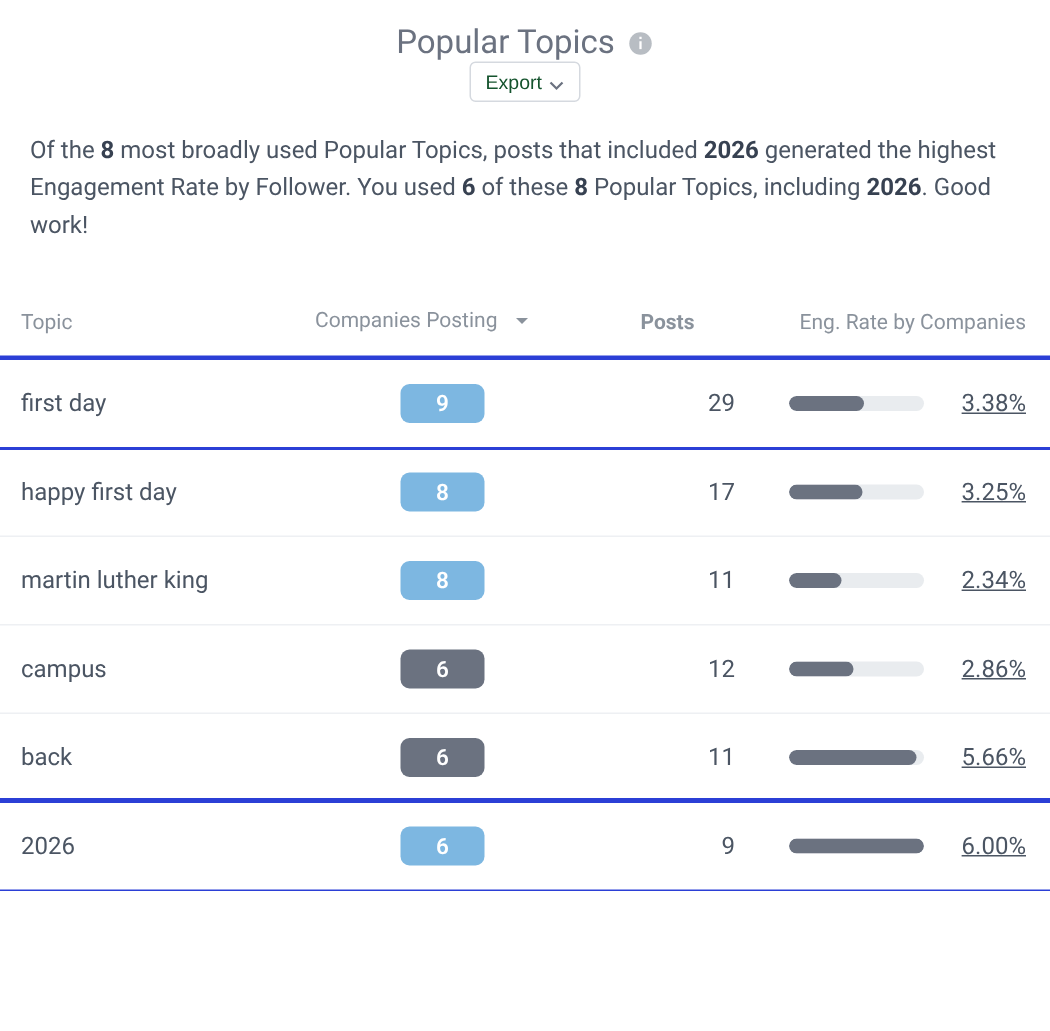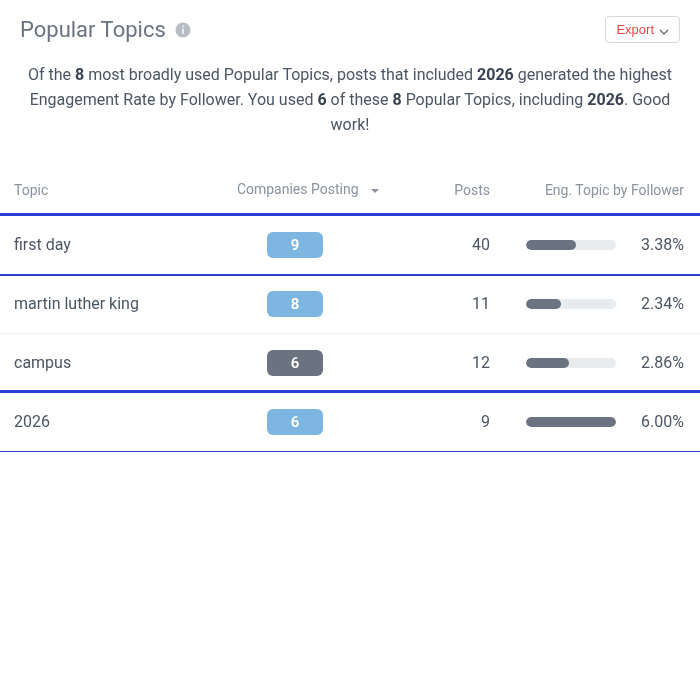--- a/index.html
+++ b/index.html
@@ -11,76 +11,76 @@
     width: 700px;
   }
   .card {
     width: 700px;
   }
   .header {
     display: flex;
     align-items: center;
     justify-content: space-between;
     padding: 16px 20px 6px 20px;
+    flex-direction: column;
   }
   .title-wrap {
     display: flex;
     align-items: center;
     gap: 8px;
   }
   .title {
     font-size: 22px;
     font-weight: 400;
     color: #6b7280;
   }
   .info-icon {
     width: 18px; height: 18px;
     display: inline-flex; align-items: center; justify-content: center;
     color: #b0b6bd;
   }
   .export-btn {
     border: 1px solid #d5d9df;
     background: #fff;
-    color: #ef4444;
+    color: #14532d;
     font-size: 13px;
     padding: 5px 10px;
     border-radius: 4px;
     display: inline-flex;
     align-items: center;
     gap: 5px;
     cursor: pointer;
   }
   .chevron-down { width: 10px; height: 10px; display:inline-block; }
   .summary {
     padding: 14px 20px 28px 20px;
     color: #4b5563;
     font-size: 16px;
     line-height: 1.55;
-    text-align: center;
   }
   .summary b { color: #374151; font-weight: 700; }
 
   table.topics {
     width: 100%;
     border-collapse: collapse;
     table-layout: fixed;
   }
   table.topics thead th {
     font-weight: 400;
     font-size: 14px;
     color: #8a929c;
     text-align: left;
     padding: 16px 10px;
     border-bottom: 1px solid #e8eaee;
     background: #fff;
     white-space: nowrap;
   }
   table.topics thead th:first-child { padding-left: 14px; }
-  table.topics thead th.col-companies { text-align: right; }
-  table.topics thead th.col-posts { text-align: right; }
+  table.topics thead th.col-companies { text-align: left; }
+  table.topics thead th.col-posts { text-align: center; font-weight: bold; }
   table.topics thead th.col-rate { text-align: right; padding-right: 16px; }
 
   .sort-caret {
     display:inline-block; margin-left:8px; vertical-align: middle;
     color:#8a929c;
   }
 
   table.topics tbody td {
     padding: 16px 10px;
     border-bottom: 1px solid #eef0f3;
@@ -105,20 +105,21 @@
     text-align: center;
   }
   .pill.used-true { background: #7db7e1; }
   .pill.used-false { background: #6b7280; }
 
   .rate-cell {
     display: flex;
     align-items: center;
     justify-content: flex-end;
     gap: 14px;
+    text-decoration: underline;
   }
   .bar {
     width: 90px;
     height: 10px;
     background: #e9ecef;
     border-radius: 5px;
     position: relative;
     overflow: hidden;
     flex-shrink: 0;
   }
@@ -190,34 +191,47 @@
         <th><span>Topic</span></th>
         <th class="col-companies">
           <span>Companies Posting</span>
           <span class="sort-caret">
             <svg width="10" height="10" viewBox="0 0 10 10">
                 <path d="M1 3 L5 7 L9 3 Z" fill="#8a929c"></path>
               </svg>
           </span>
         </th>
         <th class="col-posts"><span>Posts</span></th>
-        <th class="col-rate"><span>Eng. Topic by Follower</span></th>
+        <th class="col-rate"><span>Eng. Rate by Companies</span></th>
       </tr>
     </thead>
     <tbody id="rows-body">
     <tr class="highlighted">
           <td><span>first day</span></td>
           <td class="col-companies"><span class="pill used-true">9</span></td>
-          <td class="col-posts"><span>40</span></td>
+          <td class="col-posts"><span>29</span></td>
           <td class="col-rate">
             <div class="rate-cell">
               <div class="bar">
                 <div class="bar-fill" style="width: 56%;"></div>
               </div>
               <span class="rate-val">3.38%</span>
+            </div>
+          </td>
+        </tr>
+        <tr>
+          <td><span>happy first day</span></td>
+          <td class="col-companies"><span class="pill used-true">8</span></td>
+          <td class="col-posts"><span>17</span></td>
+          <td class="col-rate">
+            <div class="rate-cell">
+              <div class="bar">
+                <div class="bar-fill" style="width: 54%;"></div>
+              </div>
+              <span class="rate-val">3.25%</span>
             </div>
           </td>
         </tr>
         <tr>
           <td><span>martin luther king</span></td>
           <td class="col-companies"><span class="pill used-true">8</span></td>
           <td class="col-posts"><span>11</span></td>
           <td class="col-rate">
             <div class="rate-cell">
               <div class="bar">
@@ -230,20 +244,33 @@
         <tr>
           <td><span>campus</span></td>
           <td class="col-companies"><span class="pill used-false">6</span></td>
           <td class="col-posts"><span>12</span></td>
           <td class="col-rate">
             <div class="rate-cell">
               <div class="bar">
                 <div class="bar-fill" style="width: 48%;"></div>
               </div>
               <span class="rate-val">2.86%</span>
+            </div>
+          </td>
+        </tr>
+        <tr>
+          <td><span>back</span></td>
+          <td class="col-companies"><span class="pill used-false">6</span></td>
+          <td class="col-posts"><span>11</span></td>
+          <td class="col-rate">
+            <div class="rate-cell">
+              <div class="bar">
+                <div class="bar-fill" style="width: 94%;"></div>
+              </div>
+              <span class="rate-val">5.66%</span>
             </div>
           </td>
         </tr>
         <tr class="highlighted">
           <td><span>2026</span></td>
           <td class="col-companies"><span class="pill used-true">6</span></td>
           <td class="col-posts"><span>9</span></td>
           <td class="col-rate">
             <div class="rate-cell">
               <div class="bar">

